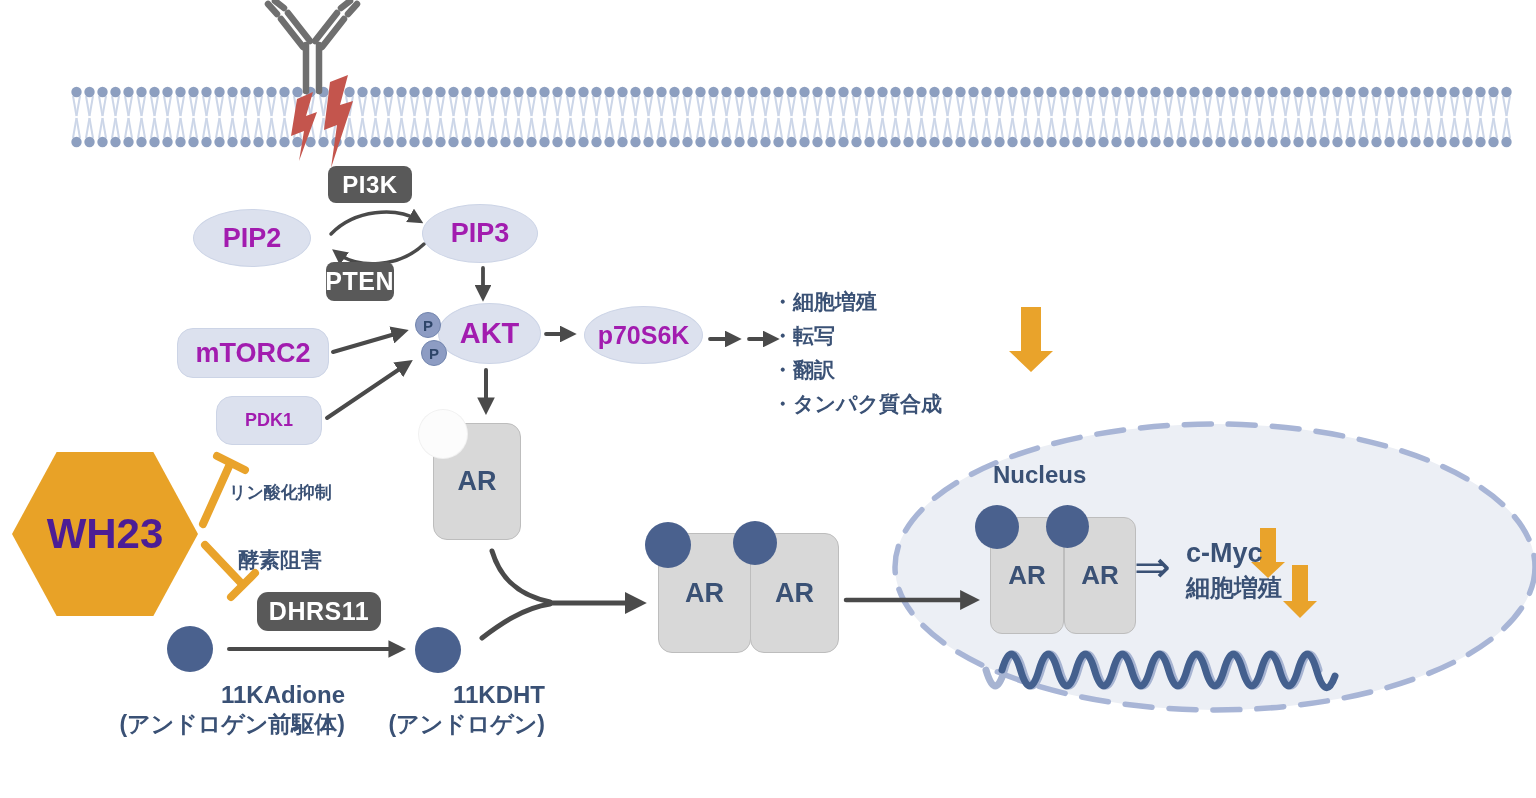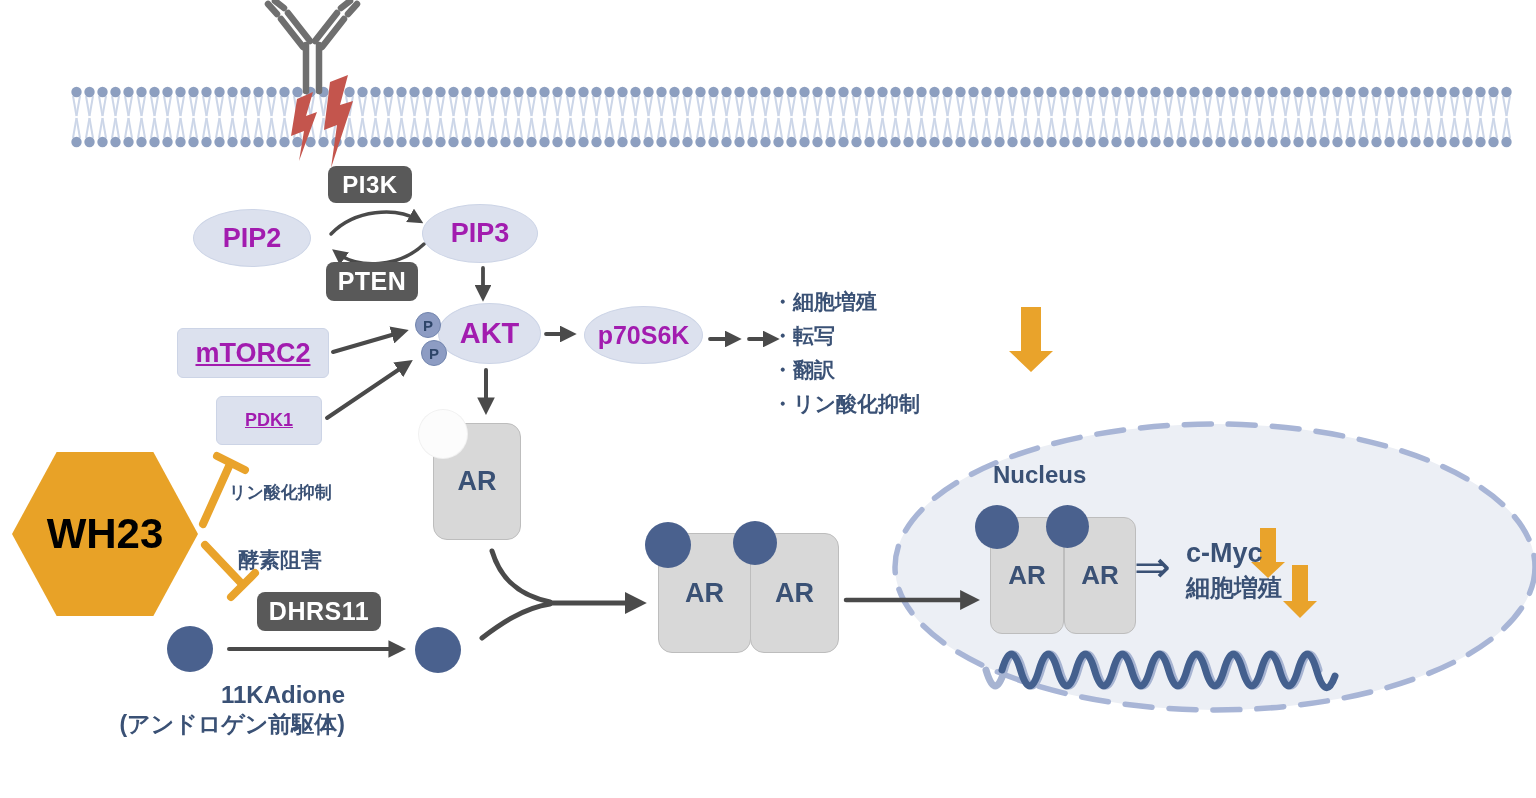--- a/index.html
+++ b/index.html
@@ -4,37 +4,37 @@
 <style>
   * { margin:0; padding:0; box-sizing:border-box; }
   html,body { width:1536px; height:798px; background:#ffffff; overflow:hidden;
               font-family:"Liberation Sans","DejaVu Sans",sans-serif; }
   .stage { position:absolute; left:0; top:0; width:1536px; height:798px; }
   svg.layer { position:absolute; left:0; top:0; }
   .node { position:absolute; display:flex; align-items:center; justify-content:center;
           font-weight:bold; color:#a21caf; }
   .pill { background:#dce1ee; border:1px solid #ccd4e6; }
   .ellipse { border-radius:50%; }
-  .rrect { border-radius:6px;text-decoration:underline; }
+  .rrect { border-radius:16px; }
   .darkbox { position:absolute; display:flex; align-items:center; justify-content:center;
              font-weight:bold; color:#ffffff; background:#595959; border-radius:8px;
              letter-spacing:0.5px; }
   .graybox { position:absolute; display:flex; align-items:center; justify-content:center;
              font-weight:bold; color:#3a5175; background:#d8d8d8;
              border:1px solid #bdbdbd; border-radius:14px; }
   .mol { position:absolute; border-radius:50%; background:#4a618e; }
   .pcirc { position:absolute; display:flex; align-items:center; justify-content:center;
            border-radius:50%; background:#8d9cc3; border:1.5px solid #7184ad;
            color:#2e4569; font-weight:bold; font-size:15px; }
   .jp { position:absolute; font-weight:bold; color:#3a5175; white-space:nowrap; }
   .mol-label { position:absolute; text-align:right; font-weight:bold; color:#3a5175; }
   .mol-label .nm { font-size:24px; }
   .mol-label .nt { font-size:23px; }
   .hex { position:absolute; left:12px; top:452px; width:186px; height:164px;
-         background:#e8a227; color:#000000; font-weight:bold; font-size:42px;
+         background:#e8a227; color:#4c1d95; font-weight:bold; font-size:42px;
          display:flex; align-items:center; justify-content:center;
          clip-path:polygon(0 50%,24% 0,76% 0,100% 50%,76% 100%,24% 100%); }
   .ligand-empty { position:absolute; border-radius:50%; background:#fcfcfc;
                   box-shadow:0 0 0 1px #f1f1f1; }
   .effects { position:absolute; left:772px; top:290px; display:flex;
              flex-direction:column; gap:10px; }
   .effects div { font-weight:bold; color:#3a5175; font-size:21px; line-height:24px;
                  white-space:nowrap; }
   .implies { position:absolute; color:#3a5175; font-size:44px; line-height:44px; }
 </style>
@@ -118,21 +118,21 @@
 
   <div class="darkbox" style="left:328px;top:166px;width:84px;height:37px;font-size:24px;">
       <span>PI3K</span>
     </div>
   <div class="node pill ellipse" style="left:193px;top:209px;width:118px;height:58px;font-size:27px;">
       <span>PIP2</span>
     </div>
   <div class="node pill ellipse" style="left:422px;top:204px;width:116px;height:59px;font-size:27px;">
       <span>PIP3</span>
     </div>
-  <div class="darkbox" style="left:326px;top:262px;width:92px;height:39px;font-size:25px;">
+  <div class="darkbox" style="left:326px;top:262px;width:68px;height:39px;font-size:25px;justify-content:flex-end;">
       <span>PTEN</span>
     </div>
   <div class="node pill ellipse" style="left:438px;top:303px;width:103px;height:61px;font-size:29px;">
       <span>AKT</span>
     </div>
   <div class="pcirc" style="left:415px;top:312px;width:26px;height:26px;">
       <span>P</span>
     </div>
   <div class="pcirc" style="left:421px;top:340px;width:26px;height:26px;">
       <span>P</span>
@@ -144,38 +144,42 @@
       <span>PDK1</span>
     </div>
   <div class="node pill ellipse" style="left:584px;top:306px;width:119px;height:58px;font-size:25px;">
       <span>p70S6K</span>
     </div>
 
   <div class="effects">
     <div>・細胞増殖</div>
     <div>・転写</div>
     <div>・翻訳</div>
-    <div>・リン酸化抑制</div>
+    <div>・タンパク質合成</div>
   </div>
 
   <div class="hex">
       <span>WH23</span>
     </div>
   <div class="jp" style="left:229px;top:481px;font-size:17px;">リン酸化抑制</div>
   <div class="jp" style="left:238px;top:546px;font-size:21px;">酵素阻害</div>
-  <div class="darkbox" style="left:257px;top:592px;width:124px;height:39px;font-size:25px;">
+  <div class="darkbox" style="left:257px;top:592px;width:124px;height:39px;font-size:25px;border-radius:11px;">
       <span>DHRS11</span>
     </div>
 
   <div class="mol" style="left:167px;top:626px;width:46px;height:46px;"></div>
   <div class="mol" style="left:415px;top:627px;width:46px;height:46px;"></div>
   <div class="mol-label" style="left:25px;top:681px;width:320px;">
     <div class="nm">11KAdione</div>
     <div class="nt">(アンドロゲン前駆体)</div>
   </div>
+  <div class="mol-label" style="left:350px;top:681px;width:195px;">
+    <div class="nm">11KDHT</div>
+    <div class="nt">(アンドロゲン)</div>
+  </div>
 
   <div class="graybox" style="left:433px;top:423px;width:88px;height:117px;font-size:27px;">
       <span>AR</span>
     </div>
   <div class="ligand-empty" style="left:419px;top:410px;width:48px;height:48px;"></div>
 
   <div class="graybox" style="left:658px;top:533px;width:93px;height:120px;font-size:27px;">
       <span>AR</span>
     </div>
   <div class="graybox" style="left:750px;top:533px;width:89px;height:120px;font-size:27px;">

